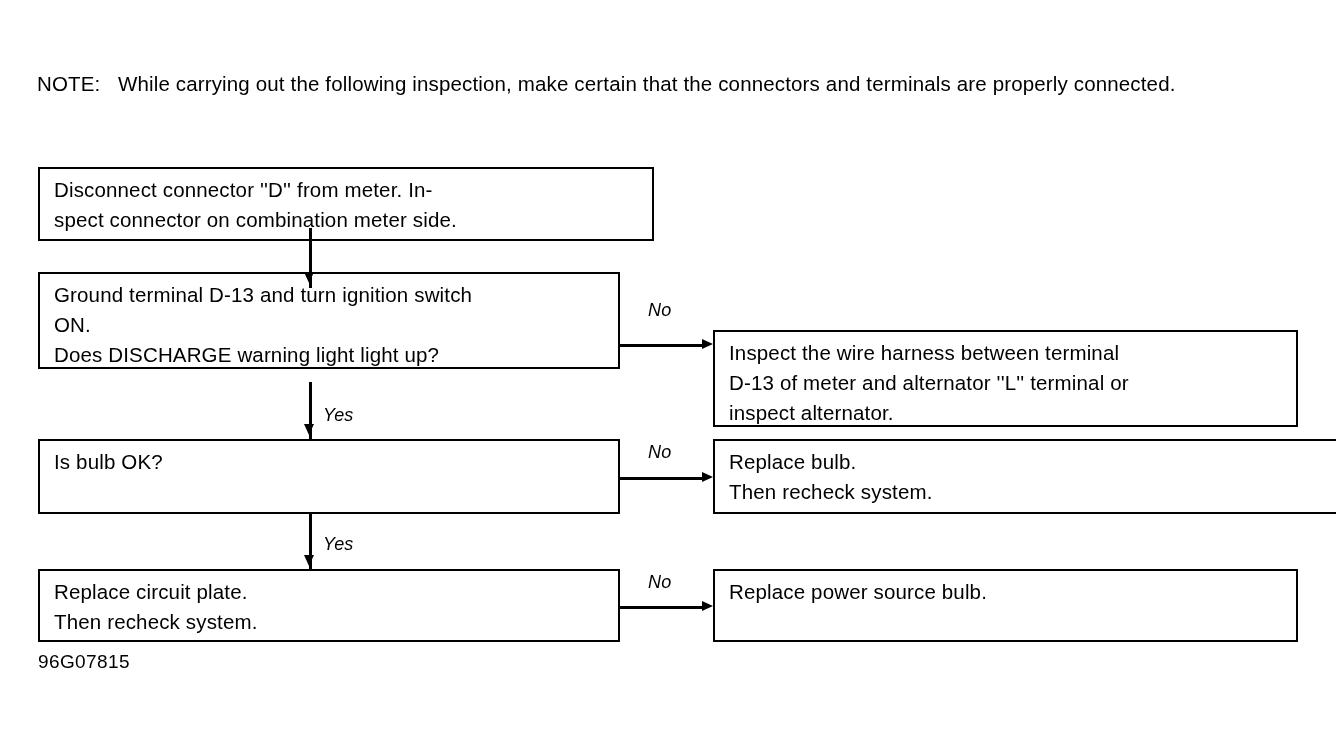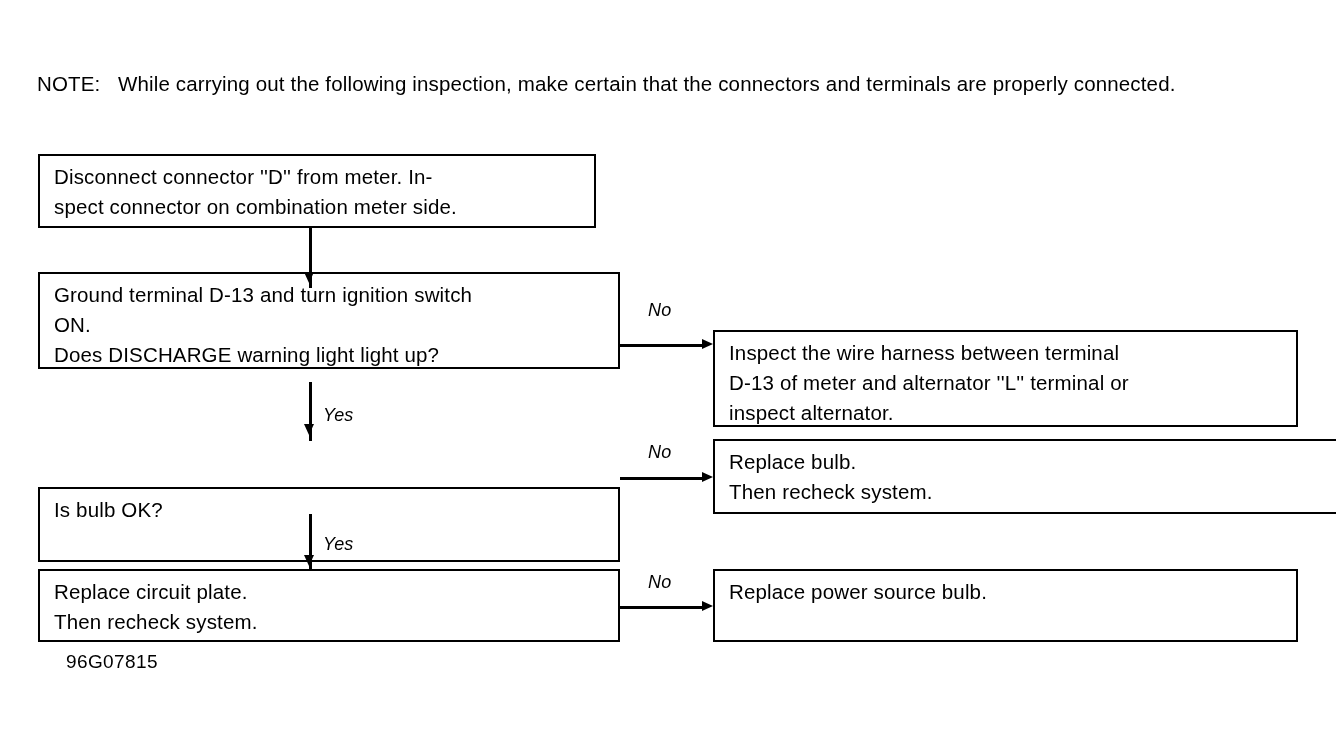--- a/index.html
+++ b/index.html
@@ -48,23 +48,23 @@
     left: 14px;
     top: 6px;
     right: 6px;
     font-size: 20.5px;
     line-height: 30px;
     letter-spacing: 0.15px;
     white-space: pre-wrap;
   }
 
   
-  #box-disconnect   { left: 38px;  top: 154px; width: 558px; height: 74px; }
+  #box-disconnect   { left: 38px;  top: 167px; width: 616px; height: 74px; }
   #box-ground       { left: 38px;  top: 272px; width: 582px; height: 97px; }
-  #box-bulb         { left: 38px;  top: 439px; width: 582px; height: 75px; margin-top: 48px; }
+  #box-bulb         { left: 38px;  top: 439px; width: 582px; height: 75px; }
   #box-circuitplate { left: 38px;  top: 569px; width: 582px; height: 73px; }
 
   
   #box-harness      { left: 713px; top: 285px; width: 585px; height: 97px; margin-top: 45px; }
   #box-replacebulb  { left: 713px; top: 439px; width: 657px; height: 75px; }
   #box-powersource  { left: 713px; top: 569px; width: 585px; height: 73px; }
 
   
   .vline {
     position: absolute;
@@ -127,21 +127,20 @@
   #lbl-no-3  { left: 648px; top: 570px; }
 
   
   #figure-code {
     position: absolute;
     left: 38px;
     top: 651px;
     font-size: 19px;
     letter-spacing: 0.4px;
     white-space: nowrap;
-    margin-left: 28px;
   }
 </style>
 </head>
 <body>
 
 <div id="sheet">
 
   <div class="note">NOTE:   While carrying out the following inspection, make certain that the connectors and terminals are properly connected.</div>
 
   <div class="fbox" id="box-disconnect">

